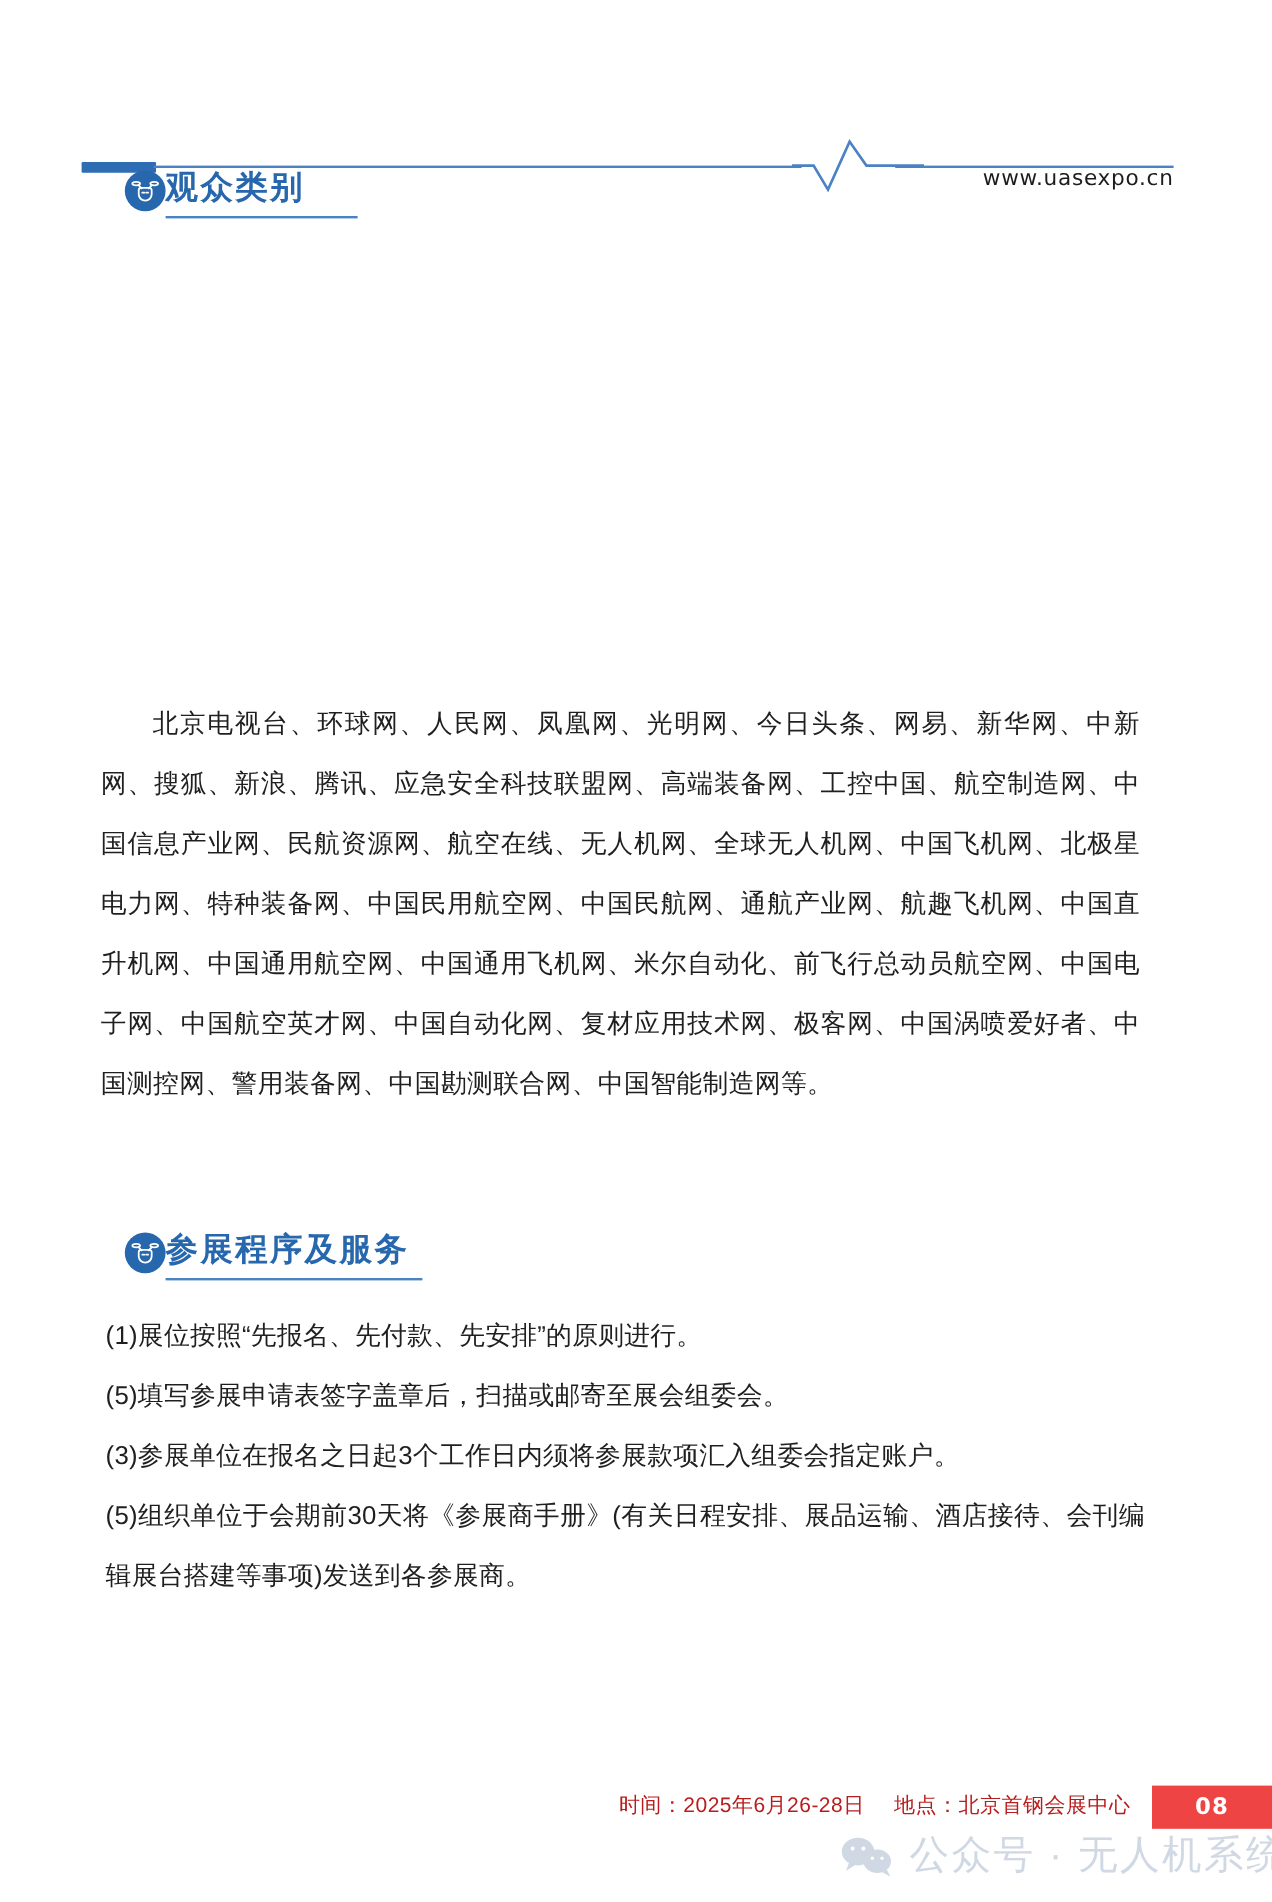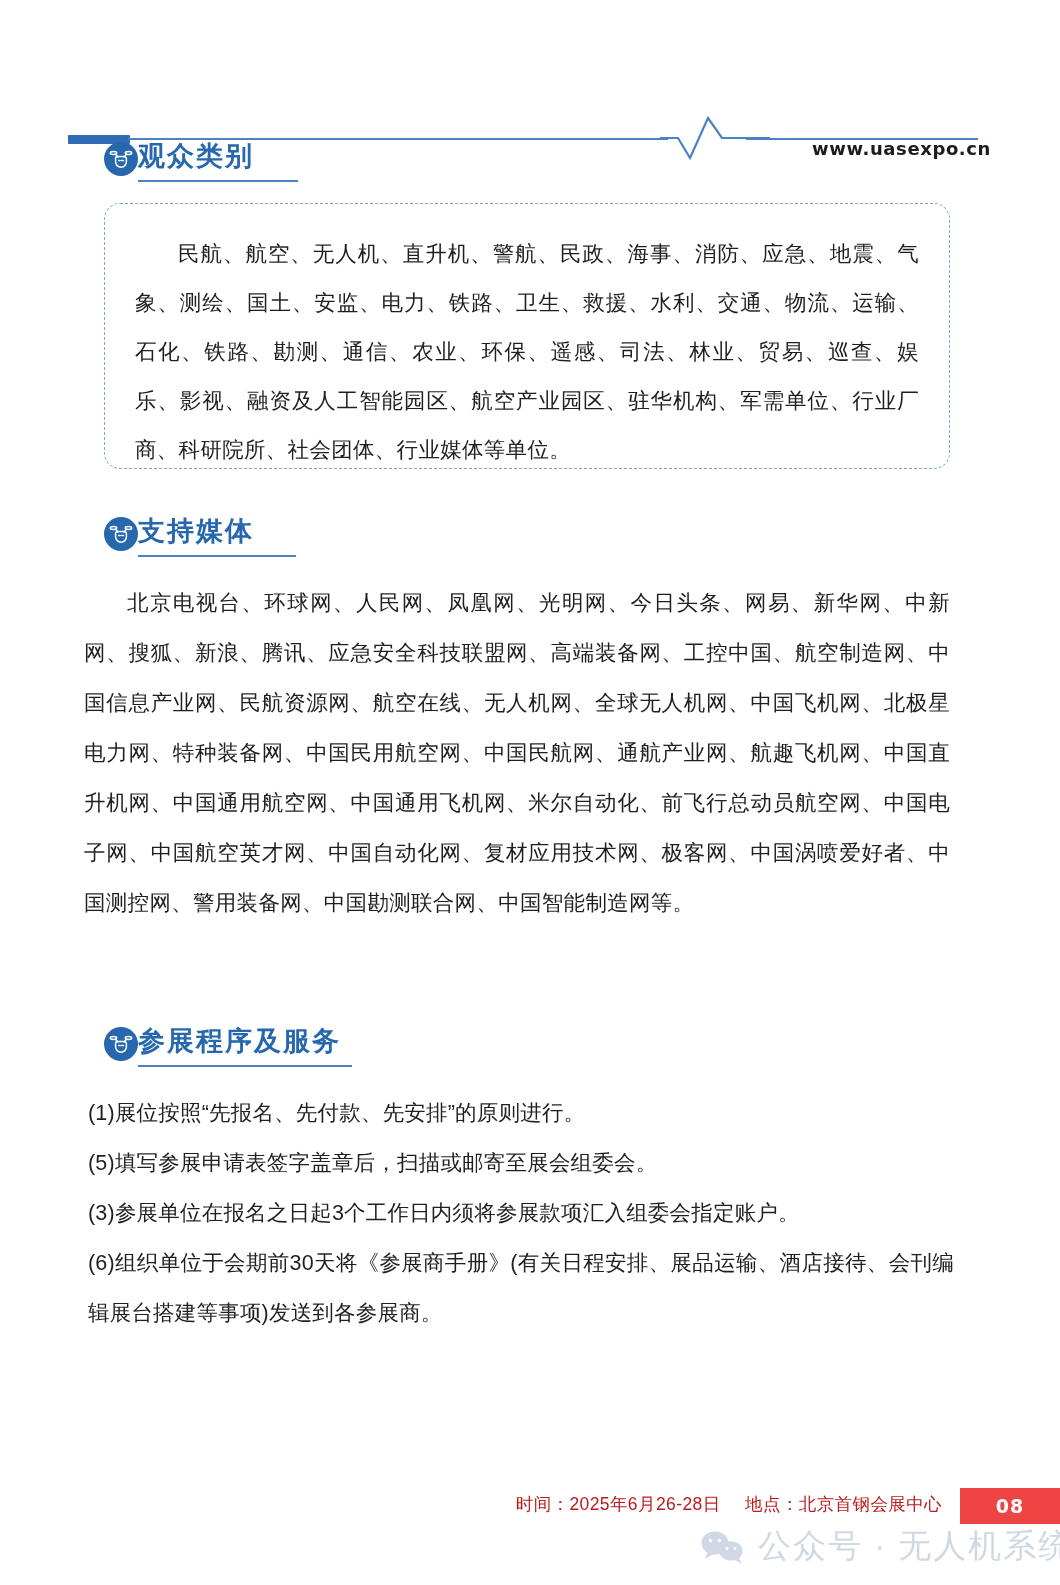--- a/index.html
+++ b/index.html
@@ -69,24 +69,24 @@
     right: 82px;
     top: 58px;
     font-size: 19px;
     font-weight: 700;
     letter-spacing: 1px;
     color: #4a7fbe;
     white-space: nowrap;
   }
   .hdr-url {
     position: absolute;
-    right: 69px;
+    right: 82px;
     top: 86px;
     font-size: 18px;
-    font-weight: 700;
+    font-weight: 400;
     letter-spacing: 0.6px;
     color: #1c1c1c;
     white-space: nowrap;
     font-family: "DejaVu Sans", sans-serif;
   }
 
   
   .section-head {
     position: absolute;
     display: flex;
@@ -246,40 +246,21 @@
           <line x1="17.6" y1="7.2" x2="15" y2="10"></line>
           <path d="M8.6 9.6 h6.8 a2 2 0 0 1 2 2 v3.2 a5.4 5.4 0 0 1 -5.4 5.4 h0 a5.4 5.4 0 0 1 -5.4 -5.4 v-3.2 a2 2 0 0 1 2 -2 z"></path>
           <line x1="9.6" y1="13.6" x2="11.2" y2="13.6"></line>
           <line x1="12.8" y1="13.6" x2="14.4" y2="13.6"></line>
         </g>
       </svg>
     </span>
     <span class="head-text">观众类别<span class="head-rule" style="width:160px;"></span></span>
   </div>
 
-  <div class="dashed-box">
-    <div class="body-para indent">民航、航空、无人机、直升机、警航、民政、海事、消防、应急、地震、气象、测绘、国土、安监、电力、铁路、卫生、救援、水利、交通、物流、运输、石化、铁路、勘测、通信、农业、环保、遥感、司法、林业、贸易、巡查、娱乐、影视、融资及人工智能园区、航空产业园区、驻华机构、军需单位、行业厂商、科研院所、社会团体、行业媒体等单位。</div>
-  </div>
-
-  <div class="section-head" style="left:104px; top:513px;">
-    <span class="head-icon">
-      <svg width="24" height="24" viewBox="0 0 24 24">
-        <g fill="none" stroke="#ffffff" stroke-width="1.5" stroke-linecap="round">
-          <ellipse cx="4.5" cy="6" rx="3.2" ry="1.5"></ellipse>
-          <ellipse cx="19.5" cy="6" rx="3.2" ry="1.5"></ellipse>
-          <line x1="6.4" y1="7.2" x2="9" y2="10"></line>
-          <line x1="17.6" y1="7.2" x2="15" y2="10"></line>
-          <path d="M8.6 9.6 h6.8 a2 2 0 0 1 2 2 v3.2 a5.4 5.4 0 0 1 -5.4 5.4 h0 a5.4 5.4 0 0 1 -5.4 -5.4 v-3.2 a2 2 0 0 1 2 -2 z"></path>
-          <line x1="9.6" y1="13.6" x2="11.2" y2="13.6"></line>
-          <line x1="12.8" y1="13.6" x2="14.4" y2="13.6"></line>
-        </g>
-      </svg>
-    </span>
-    <span class="head-text">支持媒体<span class="head-rule" style="width:158px;"></span></span>
-  </div>
+
 
   <div class="media-para">北京电视台、环球网、人民网、凤凰网、光明网、今日头条、网易、新华网、中新网、搜狐、新浪、腾讯、应急安全科技联盟网、高端装备网、工控中国、航空制造网、中国信息产业网、民航资源网、航空在线、无人机网、全球无人机网、中国飞机网、北极星电力网、特种装备网、中国民用航空网、中国民航网、通航产业网、航趣飞机网、中国直升机网、中国通用航空网、中国通用飞机网、米尔自动化、前飞行总动员航空网、中国电子网、中国航空英才网、中国自动化网、复材应用技术网、极客网、中国涡喷爱好者、中国测控网、警用装备网、中国勘测联合网、中国智能制造网等。</div>
 
   <div class="section-head" style="left:104px; top:1023px;">
     <span class="head-icon">
       <svg width="24" height="24" viewBox="0 0 24 24">
         <g fill="none" stroke="#ffffff" stroke-width="1.5" stroke-linecap="round">
           <ellipse cx="4.5" cy="6" rx="3.2" ry="1.5"></ellipse>
           <ellipse cx="19.5" cy="6" rx="3.2" ry="1.5"></ellipse>
           <line x1="6.4" y1="7.2" x2="9" y2="10"></line>
@@ -290,21 +271,21 @@
         </g>
       </svg>
     </span>
     <span class="head-text">参展程序及服务<span class="head-rule" style="width:214px;"></span></span>
   </div>
 
   <div class="proc-list">
     <div class="proc-item">(1)展位按照“先报名、先付款、先安排”的原则进行。</div>
     <div class="proc-item">(5)填写参展申请表签字盖章后，扫描或邮寄至展会组委会。</div>
     <div class="proc-item">(3)参展单位在报名之日起3个工作日内须将参展款项汇入组委会指定账户。</div>
-    <div class="proc-item">(6)组织单位于会期前30天将《参展商手册》(有关日程安排、展品运输、酒店接待、会刊编辑展台搭建等事项)发送到各参展商。</div>
+    <div class="proc-item">(5)组织单位于会期前30天将《参展商手册》(有关日程安排、展品运输、酒店接待、会刊编辑展台搭建等事项)发送到各参展商。</div>
   </div>
 
   <div class="footer-info">
     <span>时间：2025年6月26-28日</span>
     <span class="sep"></span>
     <span>地点：北京首钢会展中心</span>
   </div>
 
   <div class="page-num-box">
     <span>08</span>

